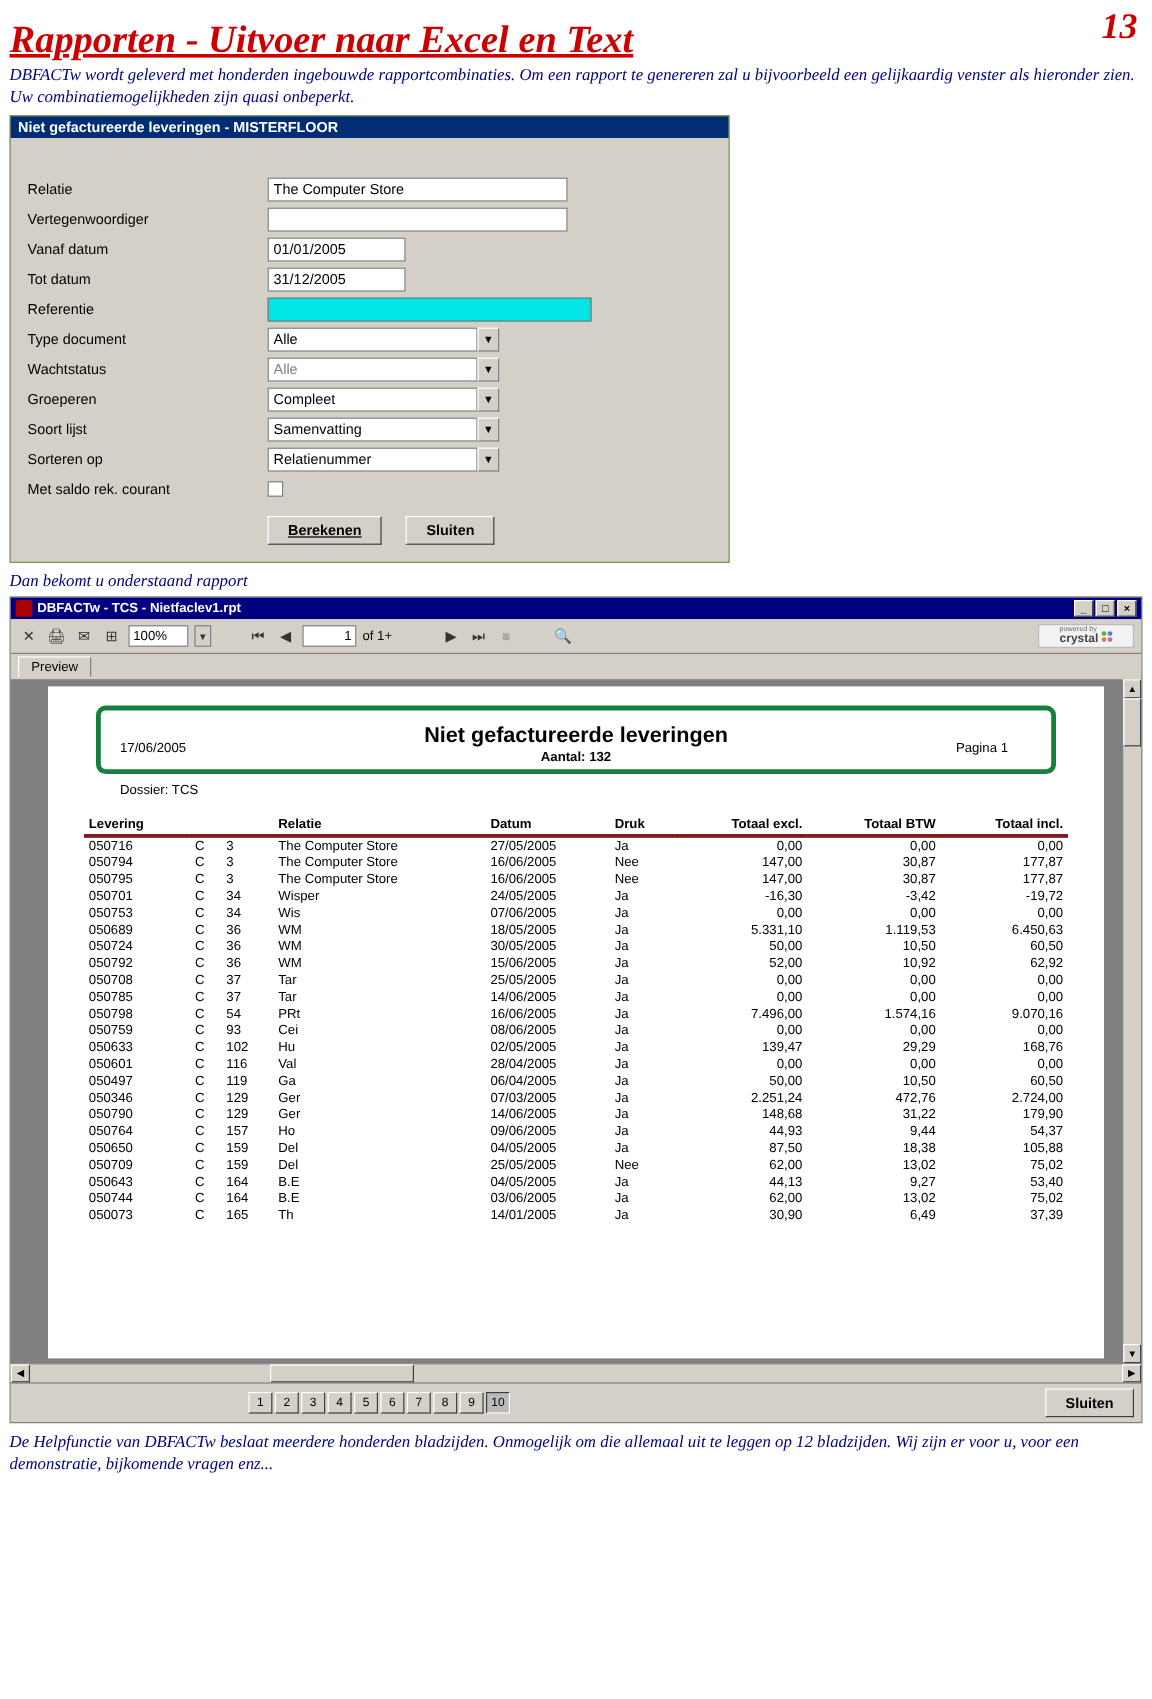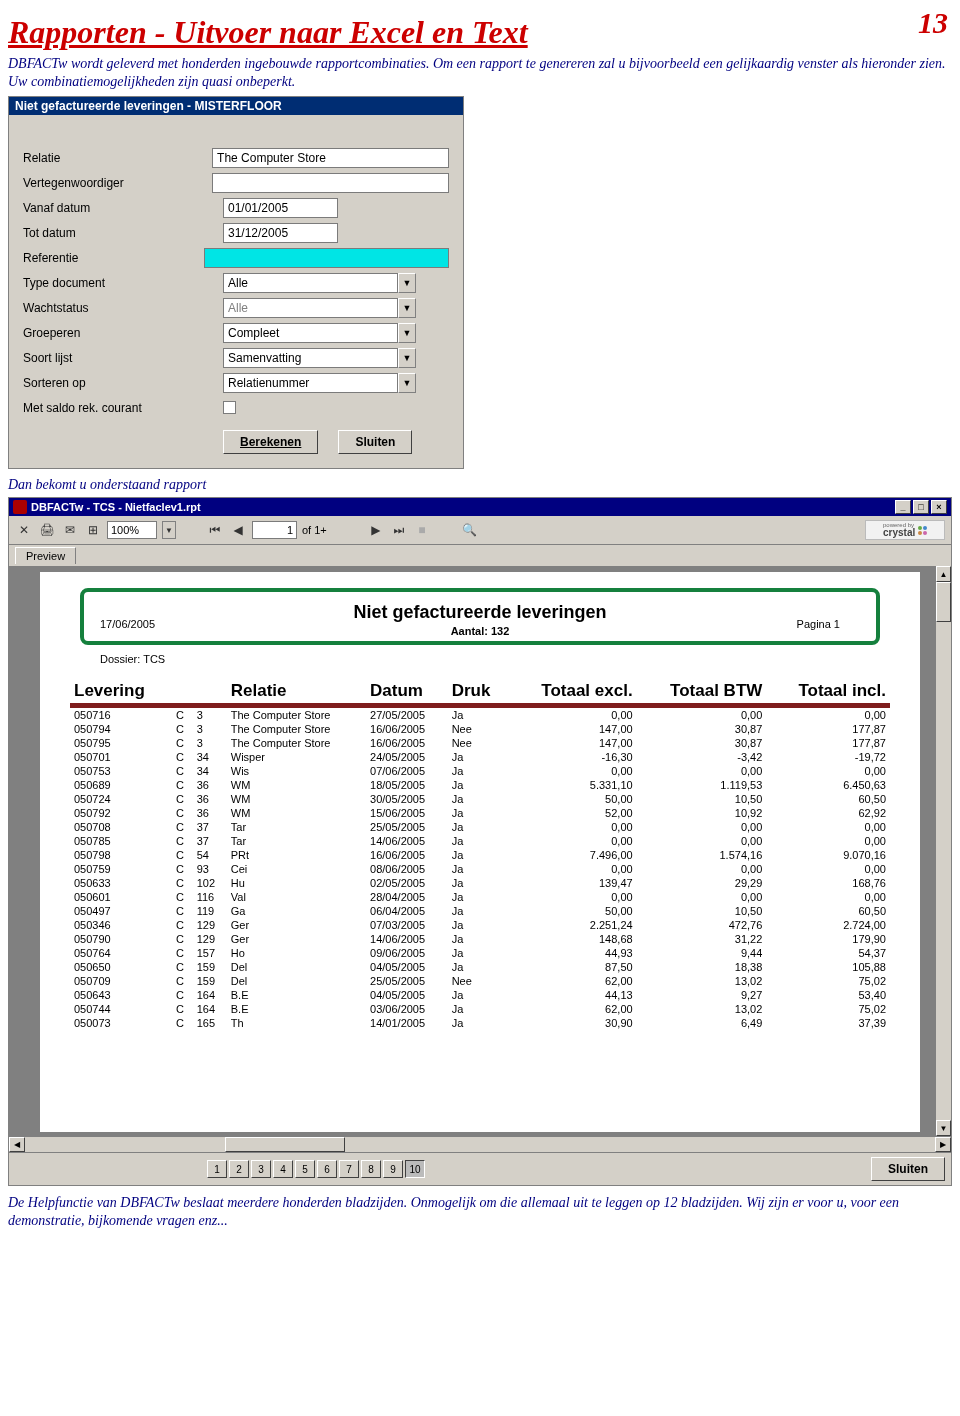--- a/index.html
+++ b/index.html
@@ -1,20 +1,20 @@
 <!DOCTYPE html>
 <html><head>
 <meta charset="utf-8">
 <style>
   * { box-sizing: border-box; }
   body { margin: 0; padding: 8px; width: 960px; font-family: "Times New Roman", serif; background: #fff; }
   .page-number { position: absolute; top: 6px; right: 12px; color: #c00; font-size: 30px; font-style: italic; font-weight: bold; font-family: "Times New Roman", serif; }
   .title { font-family: "Times New Roman", serif; font-style: italic; font-weight: bold; font-size: 32px; color: #c00; text-decoration: underline; margin: 6px 0 4px 0; }
   .intro { font-family: "Times New Roman", serif; font-style: italic; color: #000080; font-size: 14px; line-height: 1.25; margin-bottom: 6px; }
-  .dialog { width: 456px; border: 1px solid #808080; background: #84cc16; font-family: Tahoma, Arial, sans-serif; font-size: 12px; }
+  .dialog { width: 600px; border: 1px solid #808080; background: #84cc16; font-family: Tahoma, Arial, sans-serif; font-size: 12px; }
   .dialog-title { background: #002d73; color: #fff; padding: 2px 6px; font-size: 12px; font-weight: bold; }
   .dialog-body { padding: 30px 14px 14px 14px; background: #d4d0c8; }
   .field-row { display: flex; align-items: center; height: 25px; }
   .field-label { width: 200px; color: #000; }
   .txtfield { height: 20px; border: 1px solid #7b7b7b; background: #fff; padding: 1px 4px; font-family: Tahoma, Arial, sans-serif; font-size: 12px; }
   .txtfield.wide { width: 250px; }
   .txtfield.mid { width: 115px; }
   .txtfield.ref { width: 270px; background: #00e5e5; }
   .combo { display: inline-flex; align-items: center; }
   .combo .txtfield { width: 175px; }
@@ -42,21 +42,21 @@
   .tabrow { padding: 2px 6px; background: #d4d0c8; }
   .tab { display: inline-block; padding: 2px 10px; background: #d4d0c8; border: 1px solid #fff; border-bottom: none; border-right-color: #808080; font-size: 11px; }
   .report-area { position: relative; background: #808080; padding: 6px; height: 570px; overflow: hidden; }
   .paper { background: #fff; margin: 0 auto; width: 880px; padding: 16px 30px; font-family: Arial, sans-serif; font-size: 11px; color: #000; position: relative; height: 560px; }
   .report-date { position: absolute; left: 60px; top: 46px; font-size: 11px; }
   .report-heading { text-align: center; font-size: 18px; font-weight: bold; margin-top: 0px; }
   .report-count { text-align: center; font-size: 11px; font-weight: bold; margin-top: 2px; }
   .report-page { position: absolute; right: 80px; top: 46px; font-size: 11px; }
   .dossier { margin-top: 8px; font-size: 11px; margin-left: 30px; }
   .tbl { margin-top: 14px; width: 100%; border-collapse: collapse; }
-  .tbl th { text-align: left; font-size: 17px; font-weight: bold; padding: 2px 4px; border-bottom: 5px solid #7f1d1d; }
+  .tbl th { text-align: left; font-size: 11px; font-weight: bold; padding: 2px 4px; border-bottom: 3px solid #7f1d1d; }
   .tbl th.num { text-align: right; }
   .tbl td { font-size: 11px; padding: 1px 4px; white-space: nowrap; }
   .tbl td.num { text-align: right; }
   .vscroll { position: absolute; right: 0; top: 0; bottom: 0; width: 16px; background: #d4d0c8; border-left: 1px solid #808080; }
   .vscroll .sbtn { height: 16px; background: #d4d0c8; border: 1px solid #fff; border-right-color: #404040; border-bottom-color: #404040; display: flex; align-items: center; justify-content: center; font-size: 8px; }
   .vscroll .thumb { position: absolute; top: 16px; left: 0; right: 0; height: 40px; background: #d4d0c8; border: 1px solid #fff; border-right-color: #404040; border-bottom-color: #404040; }
   .vscroll .down { position: absolute; bottom: 0; left: 0; right: 0; }
   .pager-row { display: flex; align-items: center; background: #d4d0c8; padding: 4px 6px; border-top: 1px solid #808080; gap: 2px; }
   .pager-row .pbtn { width: 20px; height: 18px; background: #d4d0c8; border: 1px solid #fff; border-right-color: #404040; border-bottom-color: #404040; font-size: 10px; display: flex; align-items: center; justify-content: center; }
   .pager-row .pbtn.active { border-color: #404040; border-right-color:#fff; border-bottom-color:#fff; background:#bbb; }

